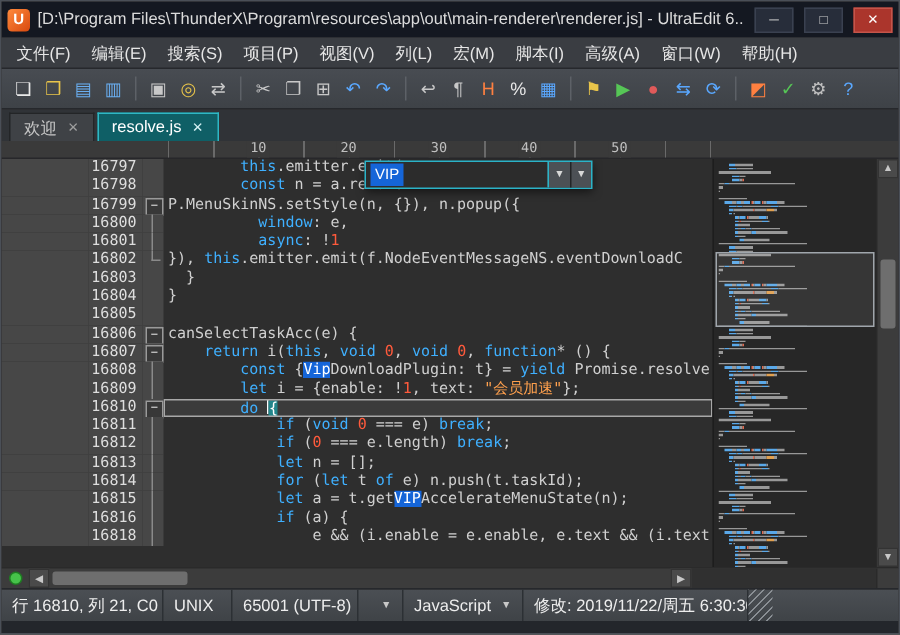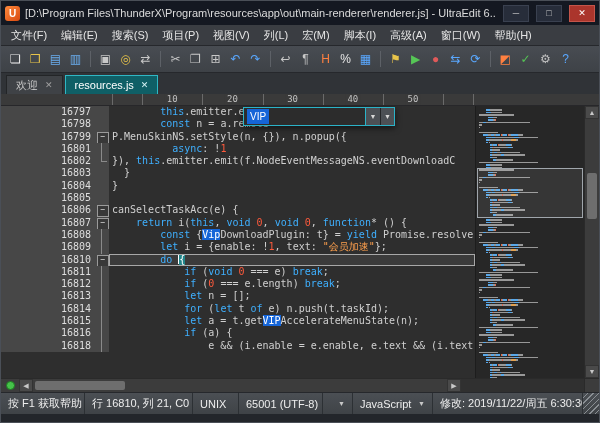--- a/index.html
+++ b/index.html
@@ -171,21 +171,21 @@
       <span class="tb-icon" style="color: rgb(192, 192, 192);">⚙</span>
       <span class="tb-icon" style="color: rgb(90, 168, 255);">?</span>
     </div>
 
   <div class="tabbar">
       <div class="tab">
         <span>欢迎</span>
         <span class="tab-close">✕</span>
       </div>
       <div class="tab active">
-        <span>resources.js</span>
+        <span>resolve.js</span>
         <span class="tab-close">✕</span>
       </div>
     </div>
 
   <div class="ruler">
     <div class="ruler-scale">
         <span class="ruler-num" style="left: 60.2px;">10</span>
         <span class="ruler-num" style="left: 120.4px;">20</span>
         <span class="ruler-num" style="left: 180.6px;">30</span>
         <span class="ruler-num" style="left: 240.8px;">40</span>
@@ -206,20 +206,26 @@
             <span class="lm"></span>
             <span class="ln">16798</span>
             <span class="fold"></span>
             <span class="code"><span class="tk-id">        </span><span class="tk-kw">const</span><span class="tk-id"> n = a.remote</span></span>
           </div>
           <div class="line">
             <span class="lm"></span>
             <span class="ln">16799</span>
             <span class="fold fold-box"></span>
             <span class="code"><span class="tk-id">P.MenuSkinNS.setStyle(n, {}), n.popup({</span></span>
+          </div>
+          <div class="line">
+            <span class="lm"></span>
+            <span class="ln">16800</span>
+            <span class="fold fold-line"></span>
+            <span class="code"><span class="tk-id">          </span><span class="tk-kw">window</span><span class="tk-id">: e,</span></span>
           </div>
           <div class="line">
             <span class="lm"></span>
             <span class="ln">16801</span>
             <span class="fold fold-line"></span>
             <span class="code"><span class="tk-id">          </span><span class="tk-kw">async</span><span class="tk-id">: !</span><span class="tk-num">1</span></span>
           </div>
           <div class="line">
             <span class="lm"></span>
             <span class="ln">16802</span>
@@ -1016,21 +1022,20 @@
     <div class="hs-btn">◀</div>
     <div class="hs-track">
       <div class="hs-thumb"></div>
     </div>
     <div class="hs-btn">▶</div>
     <div class="hs-blank"></div>
     <div class="hs-corner"></div>
   </div>
 
   <div class="statusbar">
-    <div class="seg help">按 F1 获取帮助</div>
     <div class="seg caret-pos">行 16810, 列 21, C0</div>
     <div class="seg eol">UNIX</div>
     <div class="seg enc">65001 (UTF-8)</div>
     <div class="seg hlmode">
         <span class="dd">▼</span>
       </div>
     <div class="seg lang">
         <span>JavaScript</span>
         <span class="dd">▼</span>
       </div>

